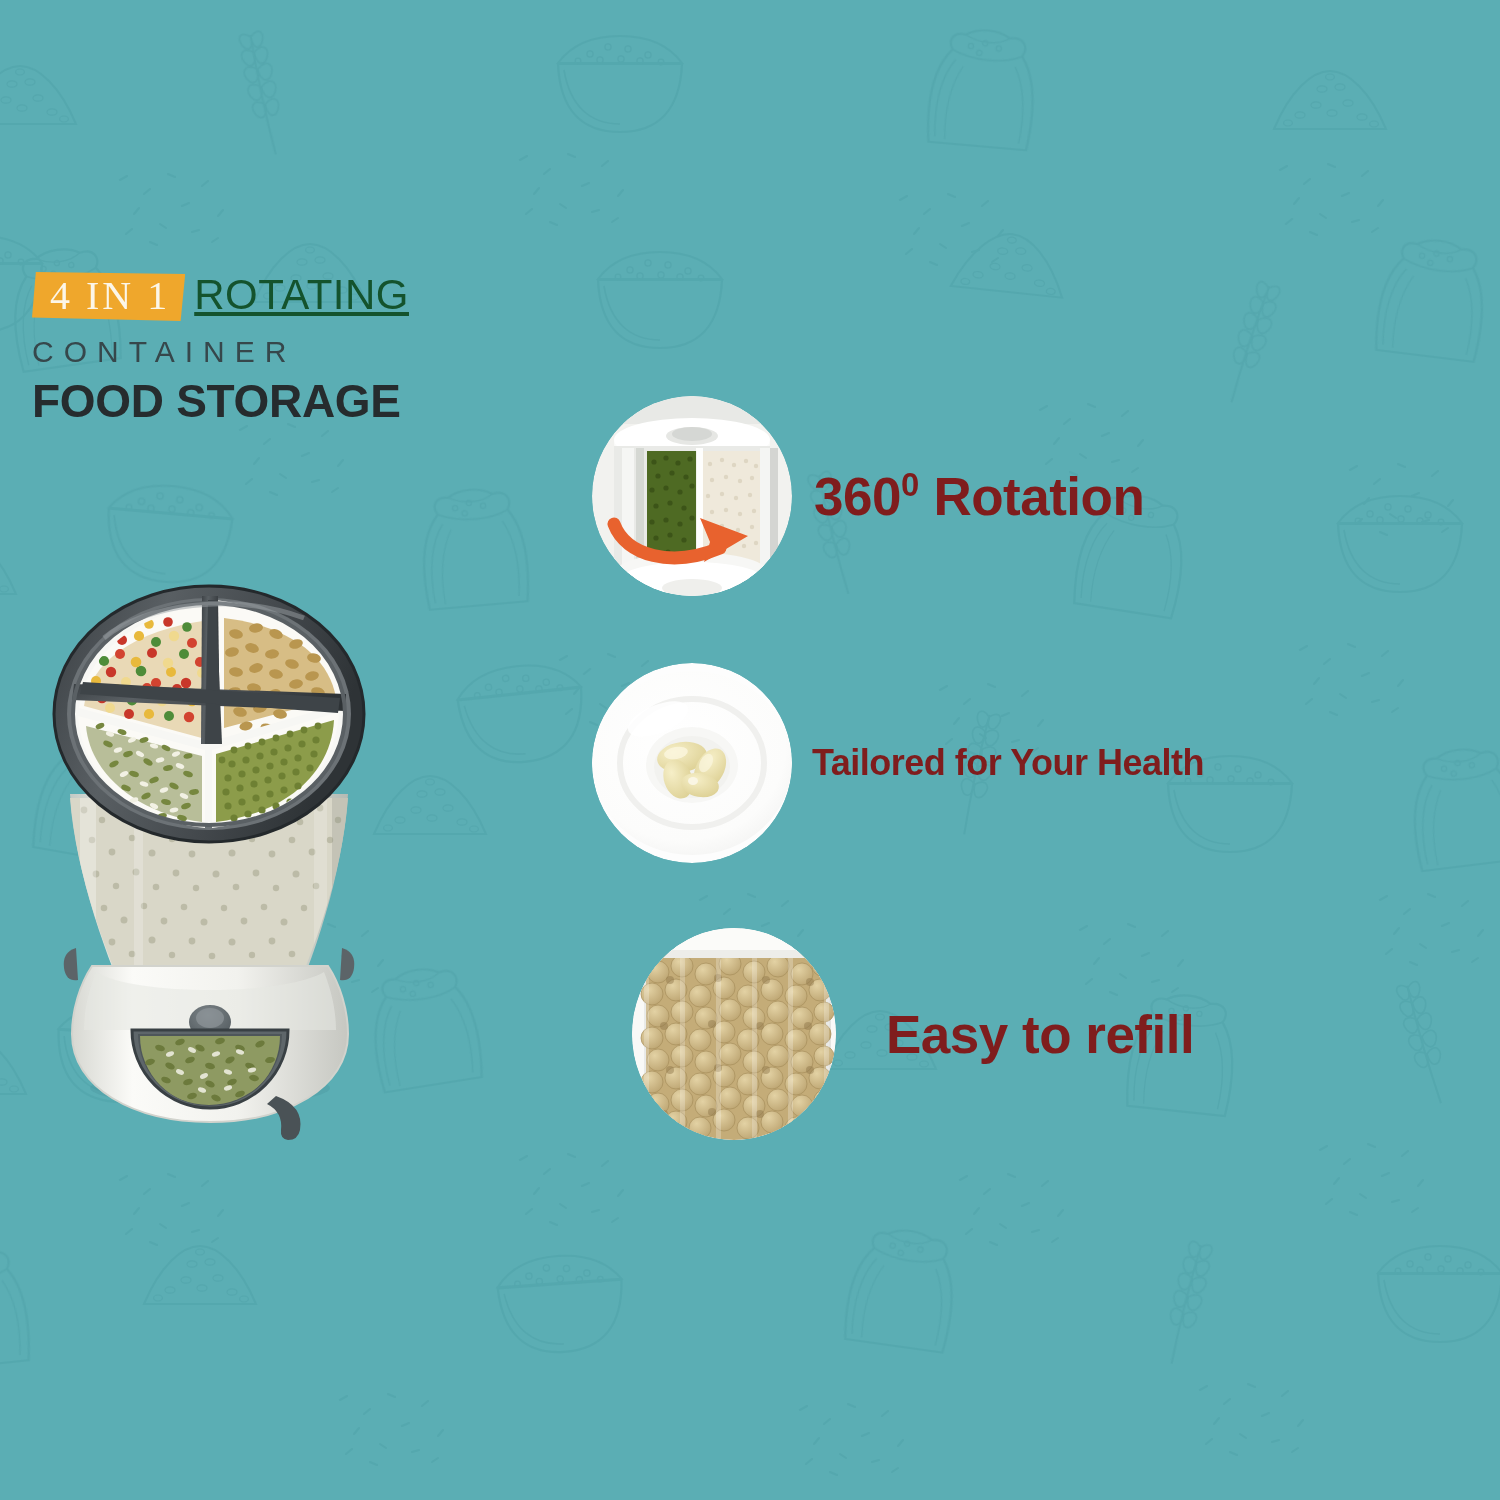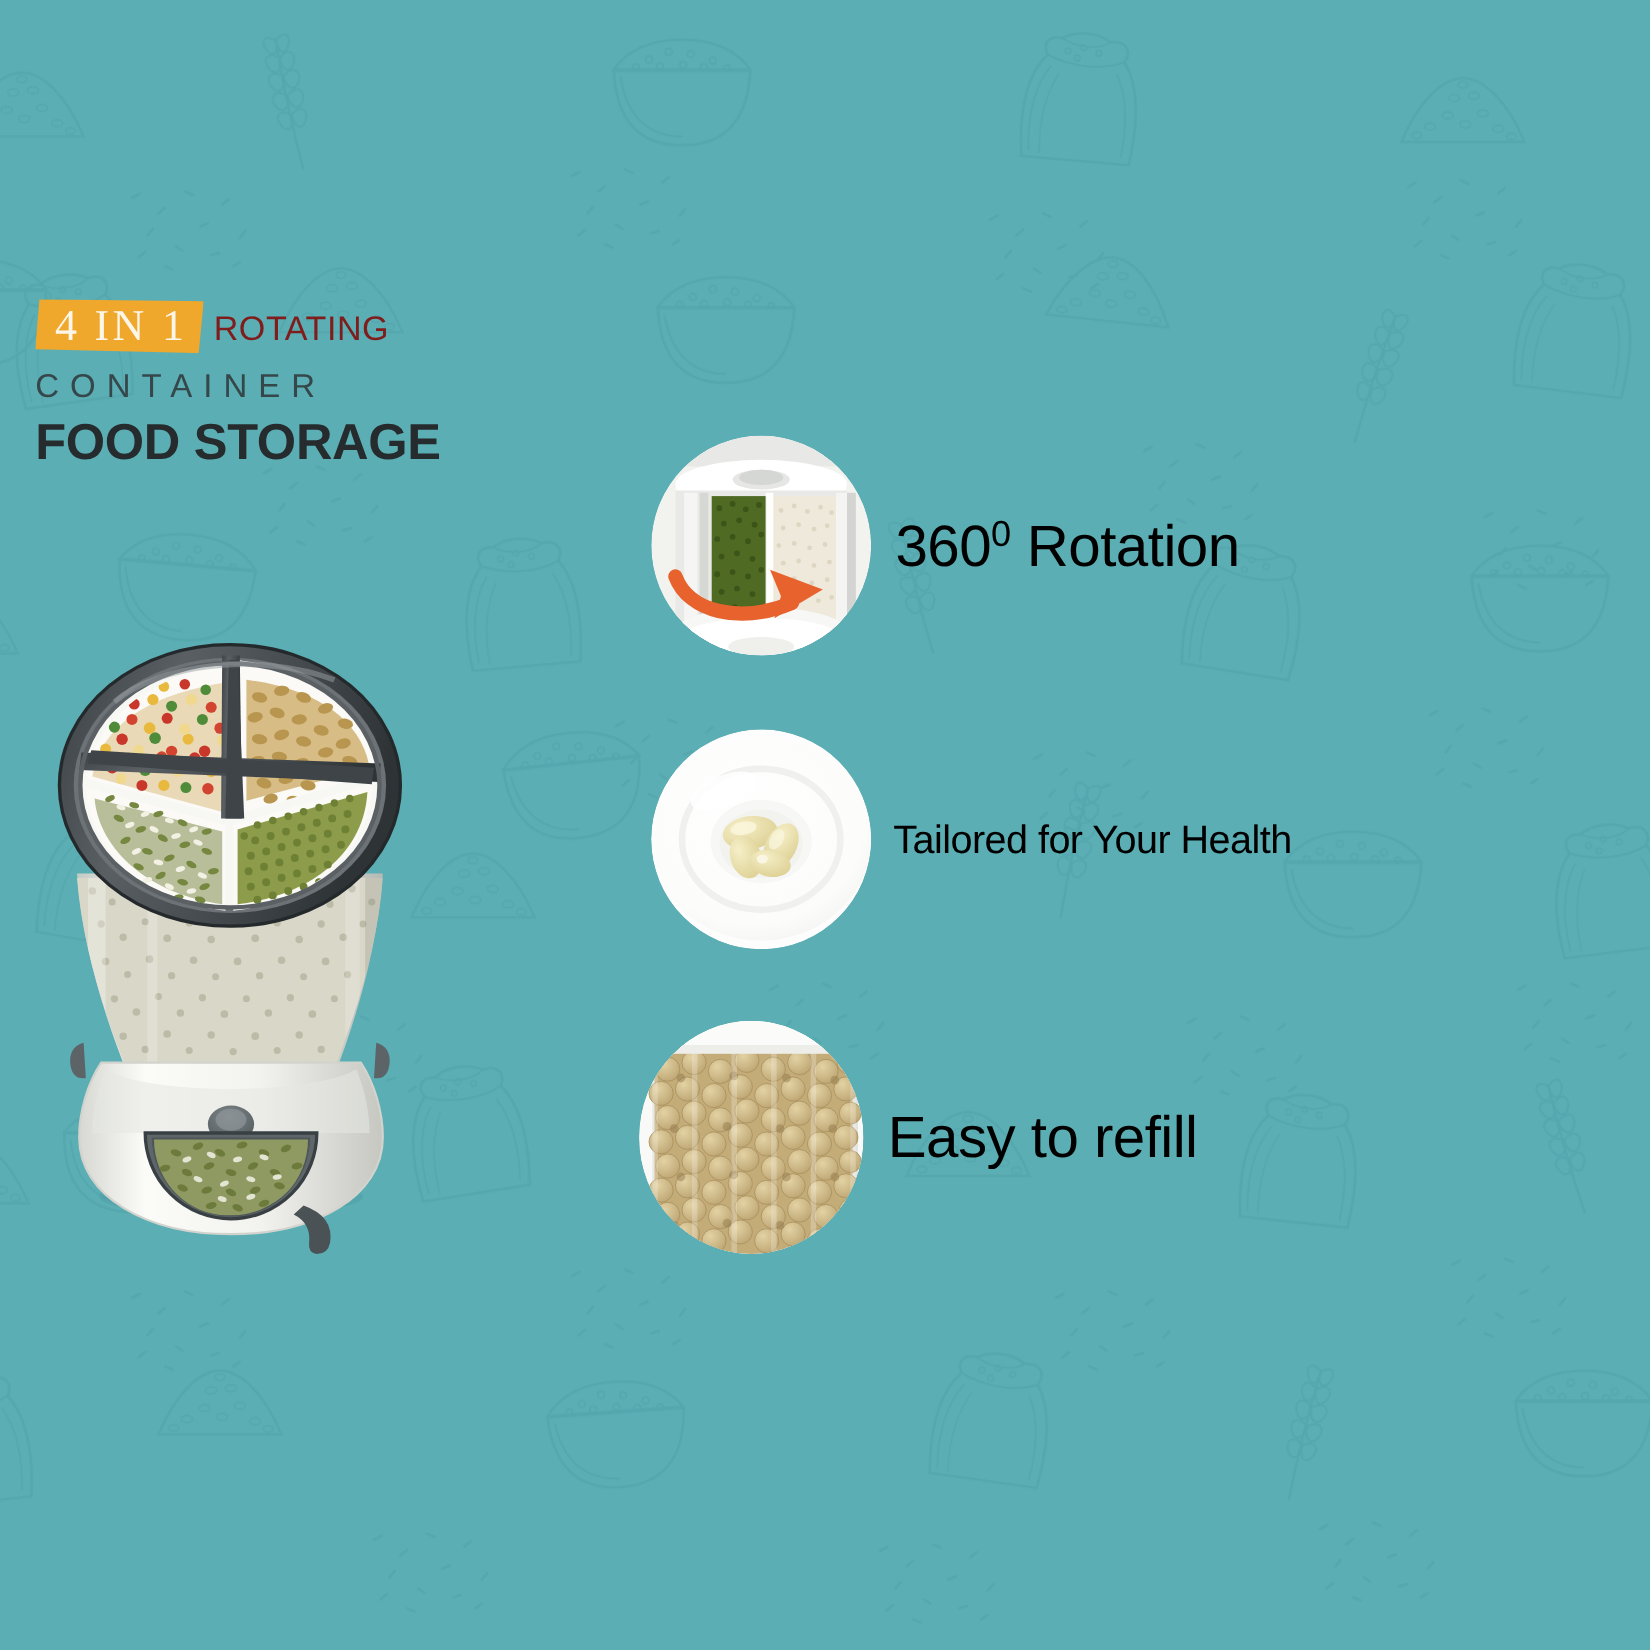--- a/index.html
+++ b/index.html
@@ -45,26 +45,27 @@
     font-family:"Liberation Serif", serif;
     font-size:40px;
     font-weight:400;
     letter-spacing:3px;
     color:#FCF6E8;
     line-height:1;
     white-space:nowrap;
   }
   #rotating-word{
     font-family:"Liberation Sans", sans-serif;
-    font-size:31px;
+    font-size:42px;
     font-weight:400;
     letter-spacing:0.5px;
-    color:#7f1d1d;
+    color:#14532d;
     line-height:1;
     white-space:nowrap;
+    text-decoration:underline;
   }
   #headline{
     margin-top:11px;
     font-size:46px;
     font-weight:bold;
     letter-spacing:-0.3px;
     color:#262C2E;
     line-height:1;
     white-space:nowrap;
   }
@@ -88,37 +89,37 @@
   #product-hero svg{display:block;width:100%;height:100%;overflow:visible;}
 
   
   .feature-row{
     position:absolute;
     display:flex;align-items:center;
     z-index:3;
   }
   #feature-row-0{ left:592px; top:396px; }
   #feature-row-1{ left:592px; top:663px; }
-  #feature-row-2{ left:581px; top:928px; }
+  #feature-row-2{ left:632px; top:928px;gap:28px; }
 
   .feature-thumb{
     position:relative;
     flex:0 0 auto;
     border-radius:50%;
     overflow:hidden;
   }
   #thumb-0{ width:200px;height:200px; }
   #thumb-1{ width:200px;height:200px; }
   #thumb-2{ width:204px;height:212px; }
   .feature-thumb svg{display:block;width:100%;height:100%;}
 
   .feature-label{
     font-size:53px;
-    font-weight:normal;
-    color:#000000;
+    font-weight:bold;
+    color:#7f1d1d;
     line-height:1;
     white-space:nowrap;
     letter-spacing:-0.5px;
   }
   #label-0{ margin-left:22px; }
   #label-1{ margin-left:20px; font-size:36px; }
   #label-2{ margin-left:22px; }
   .sup0{ font-size:0.62em; vertical-align:super; letter-spacing:0; }
 </style>
 </head>

